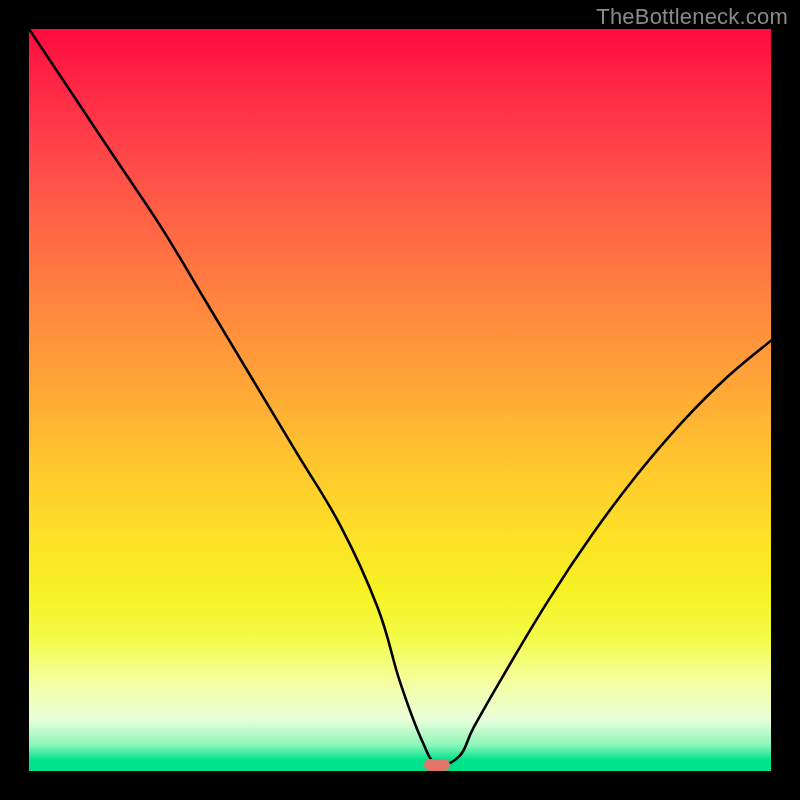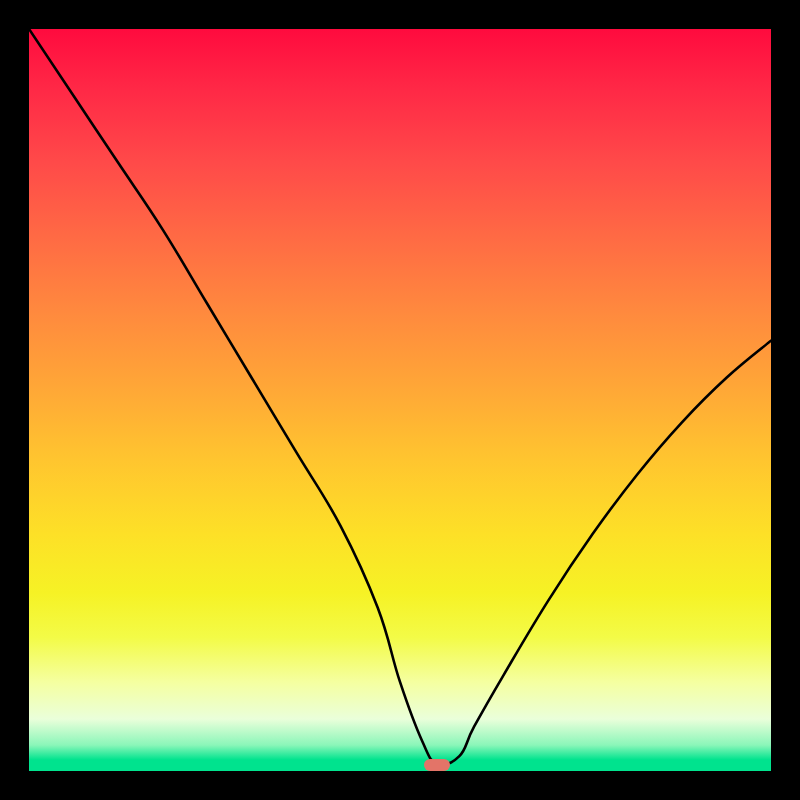--- a/index.html
+++ b/index.html
@@ -70,20 +70,21 @@
     height: 12px;
     border-radius: 6px;
     background: #e37468;
     z-index: 3;
   }
 </style>
 </head>
 <body>
 
 <div class="frame">
+  <div class="watermark">TheBottleneck.com</div>
   <div class="plot" id="plot">
     <div class="gradient"></div>
     <svg class="curve" id="curve-svg" viewBox="0 0 742 742" preserveAspectRatio="none">
       <path id="curve-path" fill="none" stroke="#000" stroke-width="2.6" stroke-linecap="round" stroke-linejoin="round" d="M 0.00 0.00 C 8.90 13.36, 26.71 40.07, 44.52 66.78 C 62.33 93.49, 71.23 106.85, 89.04 133.56 C 106.85 160.27, 115.75 172.14, 133.56 200.34 C 151.37 228.54, 160.27 244.86, 178.08 274.54 C 195.89 304.22, 204.79 319.06, 222.60 348.74 C 240.41 378.42, 249.31 393.26, 267.12 422.94 C 284.93 452.62, 295.32 465.98, 311.64 497.14 C 327.96 528.30, 336.87 547.60, 348.74 578.76 C 360.61 609.92, 362.10 626.25, 371.00 652.96 C 379.90 679.67, 385.84 696.00, 393.26 712.32 C 400.68 728.64, 400.68 731.61, 408.10 734.58 C 415.52 737.55, 422.94 734.58, 430.36 727.16 C 437.78 719.74, 436.30 713.80, 445.20 697.48 C 454.10 681.16, 460.04 670.77, 474.88 645.54 C 489.72 620.31, 501.59 599.54, 519.40 571.34 C 537.21 543.14, 546.11 529.79, 563.92 504.56 C 581.73 479.33, 590.63 467.46, 608.44 445.20 C 626.25 422.94, 635.15 412.55, 652.96 393.26 C 670.77 373.97, 679.67 365.06, 697.48 348.74 C 715.29 332.42, 733.10 319.06, 742.00 311.64"></path>
     </svg>
     <div class="marker" id="marker" style="width: 26px; left: 395.1px; bottom: 0px;"></div>
   </div>
 </div>
 
 </body></html>

